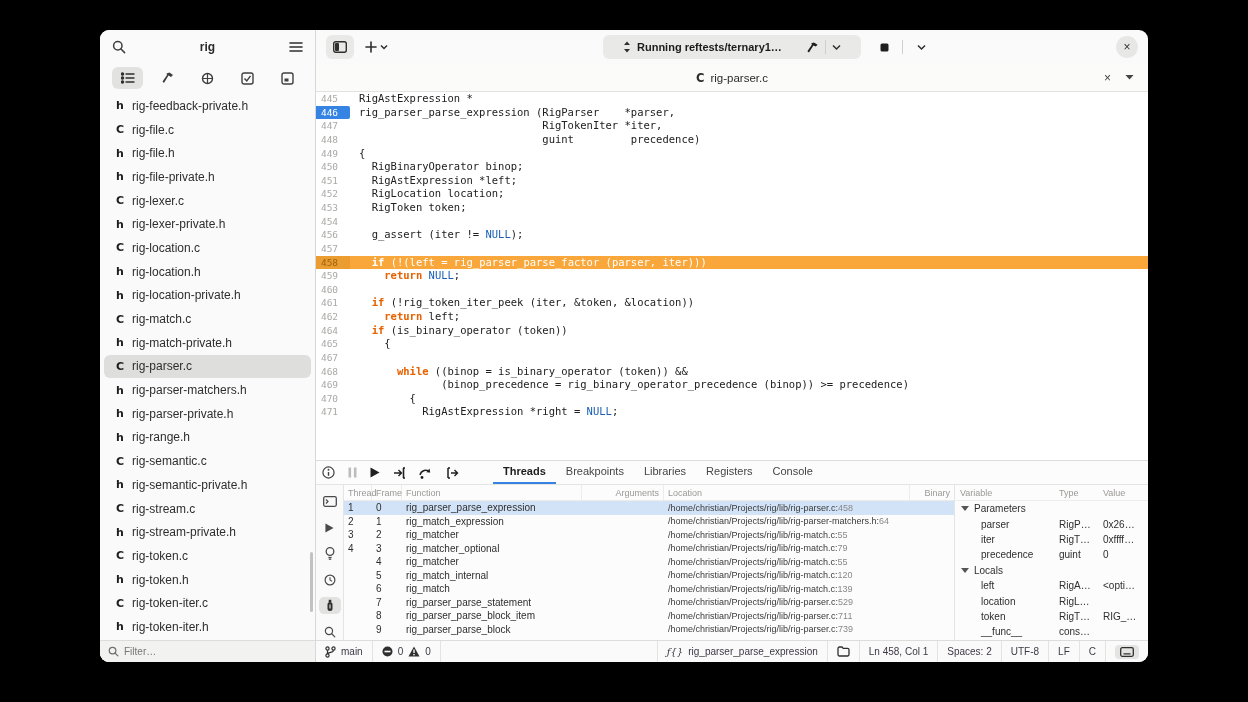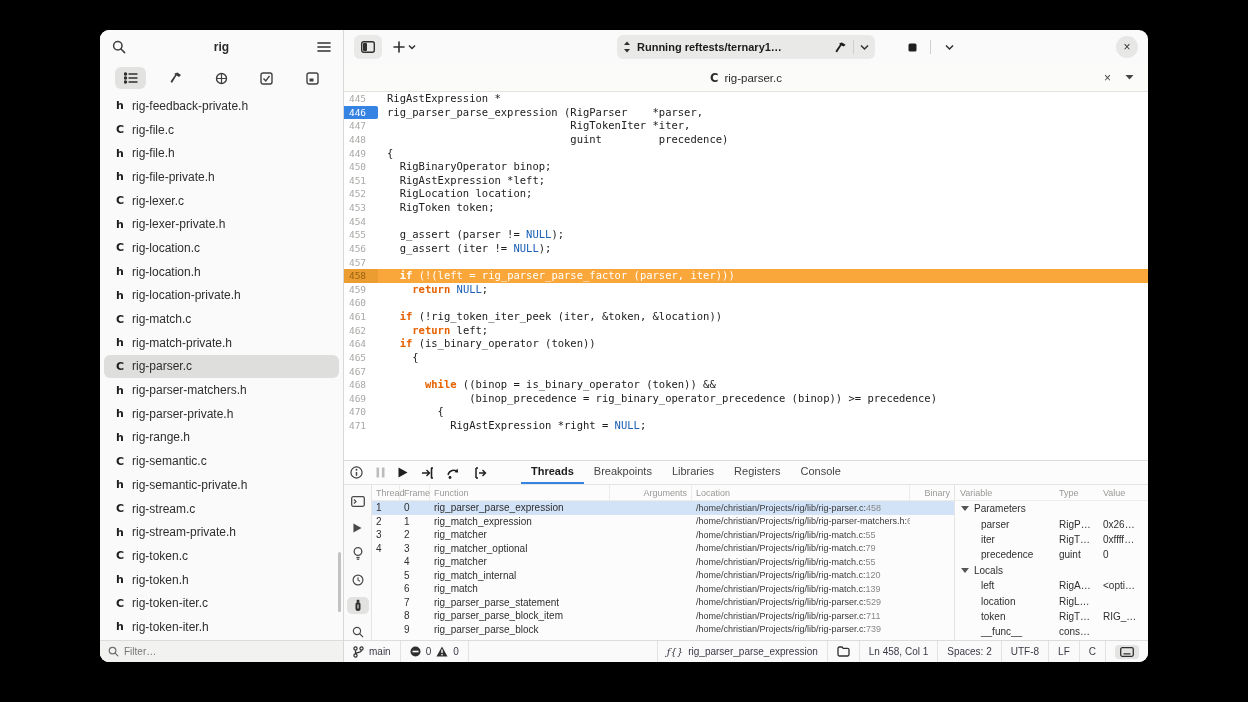--- a/index.html
+++ b/index.html
@@ -2,21 +2,21 @@
 <html><head>
 <meta charset="utf-8">
 <style>
   * { margin:0; padding:0; box-sizing:border-box; }
   html,body { width:1248px; height:702px; background:#000; overflow:hidden;
               font-family:"Liberation Sans", sans-serif; }
   .window { position:absolute; left:100px; top:30px; width:1048px; height:632px;
             background:#fafafa; border-radius:9px; overflow:hidden; display:flex;
             box-shadow:0 8px 30px rgba(0,0,0,.6); font-size:11px; color:#2e2e2e; }
   
-  .sidebar { width:244px; display:flex; flex-direction:column; background:#fafafa;
+  .sidebar { width:216px; display:flex; flex-direction:column; background:#fafafa;
              border-right:1px solid #d8d8d8; }
   .sb-header { height:34px; display:flex; align-items:center; padding:0 12px; }
   .sb-title { flex:1; text-align:center; font-weight:bold; font-size:12px; color:#2b2b2b; }
   .sb-iconrow { height:28px; display:flex; align-items:center; justify-content:space-around; padding:0 8px; }
   .pill { background:#e2e2e1; border-radius:6px; }
   .sb-iconbtn { width:31px; height:22px; display:flex; align-items:center; justify-content:center; border-radius:6px; }
   .filelist { flex:1; position:relative; overflow:hidden; padding-top:2px; }
   .file-row { height:23.7px; display:flex; align-items:center; padding:0 8px 0 12px;
               margin:0 4px; border-radius:6px; }
   .file-row.selected { background:#dededd; }
@@ -27,21 +27,21 @@
                padding:0 8px; background:#f2f2f1; gap:5px; }
   .filterbar input { border:none; background:transparent; outline:none; font-size:10px;
                      color:#555; width:150px; font-family:"Liberation Sans", sans-serif; }
   
   .main { flex:1; display:flex; flex-direction:column; min-width:0; }
   .headerbar { height:34px; display:flex; align-items:center; padding:0 10px; gap:6px; position:relative; }
   .hbtn { height:24px; min-width:28px; display:flex; align-items:center; justify-content:center;
           border-radius:6px; gap:3px; padding:0 5px; }
   .hbtn.bg { background:#e9e9e8; }
   .omnibar { position:absolute; left:50%; transform:translateX(-50%); height:24px; width:258px;
-             background:#e9e9e8; border-radius:6px; display:flex; align-items:center; padding:0 6px; gap:6px; }
+             background:#e9e9e8; border-radius:6px; display:flex; align-items:center; padding:0 20px; gap:6px; }
   .omnibar-text { flex:1; font-size:11px; font-weight:bold; color:#1c1c1c; white-space:nowrap; overflow:hidden; }
   .vsep { width:1px; height:14px; background:#cfcfce; }
   .closebtn { width:22px; height:22px; border-radius:50%; background:#e7e7e6; display:flex;
               align-items:center; justify-content:center; font-size:12px; color:#333; margin-left:auto; }
   .stopgroup { display:flex; align-items:center; gap:4px; margin-left:8px; }
   
   .tabbar { height:28px; display:flex; align-items:center; border-bottom:1px solid #e2e2e1;
             background:#fbfbfa; position:relative; }
   .tab-center { position:absolute; left:0; right:0; display:flex; justify-content:center;
                 align-items:center; gap:6px; font-size:11.5px; color:#2b2b2b; }
@@ -349,21 +349,20 @@
           <div class="cl"><span class="gut">445</span><span class="codetext"><span class="p">RigAstExpression *</span></span></div>
           <div class="cl"><span class="gut bp">446</span><span class="codetext"><span class="p">rig_parser_parse_expression (RigParser    *parser,</span></span></div>
           <div class="cl"><span class="gut">447</span><span class="codetext"><span class="p">                             RigTokenIter *iter,</span></span></div>
           <div class="cl"><span class="gut">448</span><span class="codetext"><span class="p">                             guint         precedence)</span></span></div>
           <div class="cl"><span class="gut">449</span><span class="codetext"><span class="p">{</span></span></div>
           <div class="cl"><span class="gut">450</span><span class="codetext"><span class="p">  RigBinaryOperator binop;</span></span></div>
           <div class="cl"><span class="gut">451</span><span class="codetext"><span class="p">  RigAstExpression *left;</span></span></div>
           <div class="cl"><span class="gut">452</span><span class="codetext"><span class="p">  RigLocation location;</span></span></div>
           <div class="cl"><span class="gut">453</span><span class="codetext"><span class="p">  RigToken token;</span></span></div>
           <div class="cl"><span class="gut">454</span><span class="codetext"></span></div>
-          <div class="cl"><span class="gut">455</span><span class="codetext"><span class="p">  g_assert (parser != </span><span class="c">NULL</span><span class="p">);</span></span></div>
           <div class="cl"><span class="gut">456</span><span class="codetext"><span class="p">  g_assert (iter != </span><span class="c">NULL</span><span class="p">);</span></span></div>
           <div class="cl"><span class="gut">457</span><span class="codetext"></span></div>
           <div class="cl exec"><span class="gut">458</span><span class="codetext"><span class="p">  </span><span class="k">if</span><span class="p"> (!(left = rig_parser_parse_factor (parser, iter)))</span></span></div>
           <div class="cl"><span class="gut">459</span><span class="codetext"><span class="p">    </span><span class="k">return</span><span class="p"> </span><span class="c">NULL</span><span class="p">;</span></span></div>
           <div class="cl"><span class="gut">460</span><span class="codetext"></span></div>
           <div class="cl"><span class="gut">461</span><span class="codetext"><span class="p">  </span><span class="k">if</span><span class="p"> (!rig_token_iter_peek (iter, &amp;token, &amp;location))</span></span></div>
           <div class="cl"><span class="gut">462</span><span class="codetext"><span class="p">    </span><span class="k">return</span><span class="p"> left;</span></span></div>
           <div class="cl"><span class="gut">464</span><span class="codetext"><span class="p">  </span><span class="k">if</span><span class="p"> (is_binary_operator (token))</span></span></div>
           <div class="cl"><span class="gut">465</span><span class="codetext"><span class="p">    {</span></span></div>
           <div class="cl"><span class="gut">467</span><span class="codetext"></span></div>

